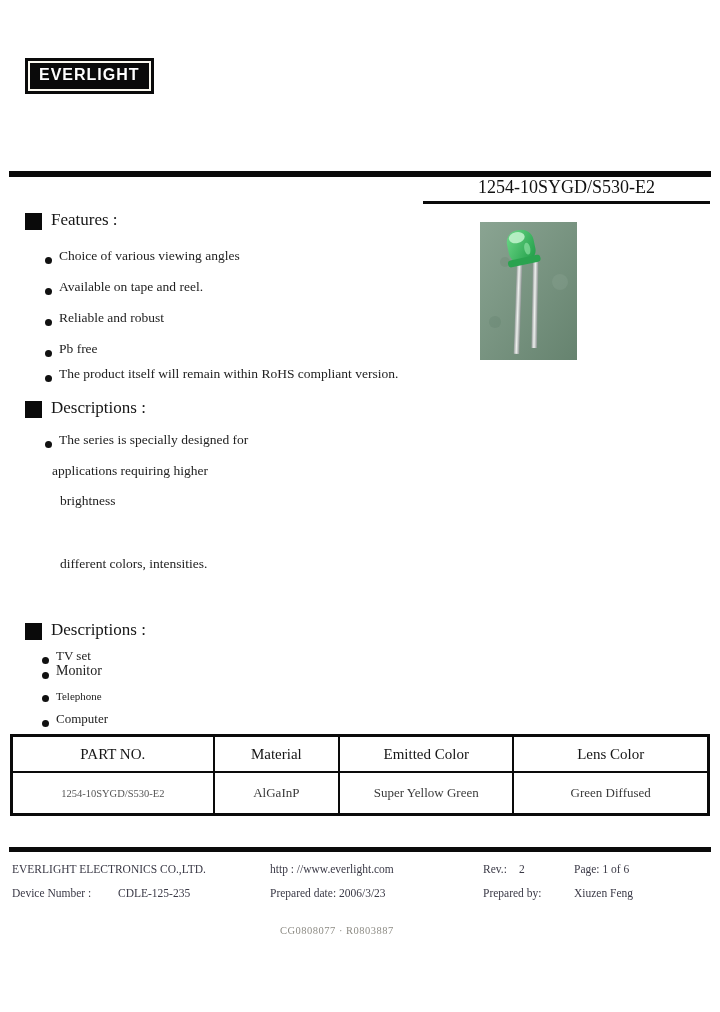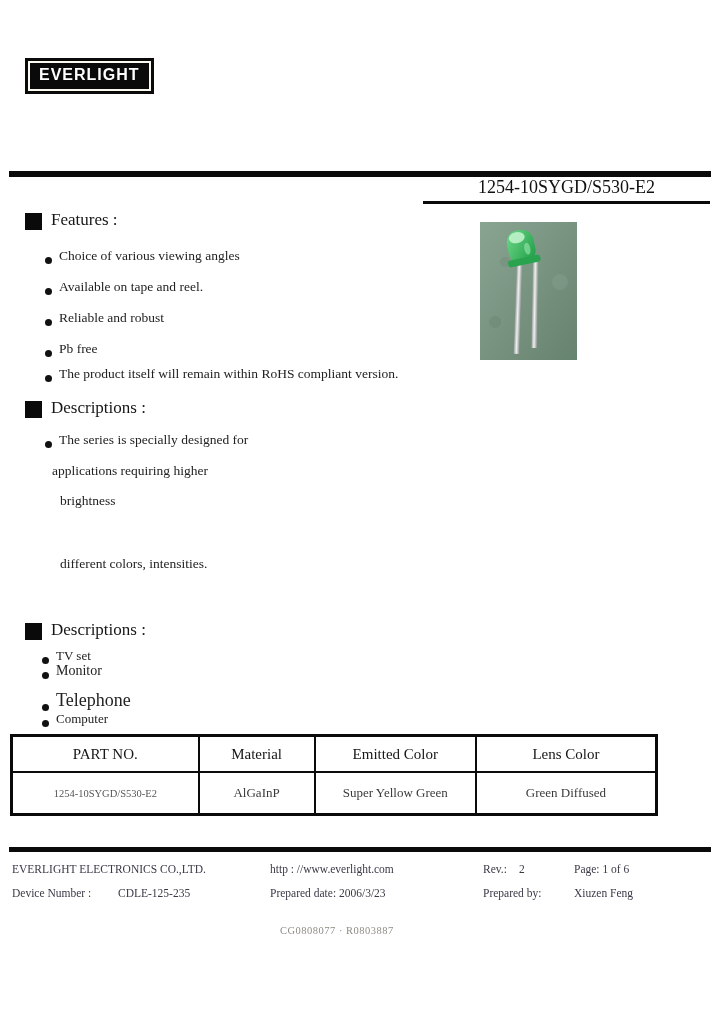--- a/index.html
+++ b/index.html
@@ -23,21 +23,21 @@
   .sec-square{position:absolute;left:25px;width:17px;height:17px;background:#0a0a0a;}
   .sec-head{position:absolute;left:51px;font-size:17px;color:#161616;}
   
   .bullet{position:absolute;display:flex;align-items:flex-end;font-size:13.5px;color:#222;white-space:nowrap;}
   .bullet .dot{width:7px;height:7px;border-radius:50%;background:#111;margin:4px 7px 0 0;flex:none;}
   .cont{position:absolute;font-size:13.5px;color:#222;white-space:nowrap;}
   .app .dot{margin-top:4px;}
   
   .photo{position:absolute;left:480px;top:222px;width:97px;height:138px;}
   
-  .table-wrap{position:absolute;left:10px;top:734px;width:648px;}
+  .table-wrap{position:absolute;left:10px;top:734px;width:700px;}
   table.spec{width:100%;border-collapse:collapse;table-layout:fixed;border:3px solid #0a0a0a;}
   table.spec th,table.spec td{border:2px solid #0a0a0a;text-align:center;vertical-align:middle;padding:0;}
   table.spec th{height:34px;font-weight:normal;font-size:15px;color:#161616;}
   table.spec td{height:40px;font-size:13px;color:#3a3a3a;}
   table.spec td.partcell{font-size:10.5px;color:#555;}
   .rule-bottom{left:9px;top:847px;width:702px;height:5px;}
   
   .ft{position:absolute;font-size:11.5px;color:#3a3946;white-space:nowrap;}
   .doccode{position:absolute;left:280px;top:925px;font-size:10.5px;color:#8e8c85;letter-spacing:0.5px;}
 </style>
@@ -128,21 +128,21 @@
   <div class="sec-head" style="top:620px">Descriptions :</div>
 
   <div class="bullet app" style="left:42px;top:648px;font-size:13px">
     <span class="dot"></span>
     <span>TV set</span>
   </div>
   <div class="bullet app" style="left:42px;top:663px;font-size:14px">
     <span class="dot"></span>
     <span>Monitor</span>
   </div>
-  <div class="bullet app" style="left:42px;top:690px;font-size:18px">
+  <div class="bullet app" style="left:42px;top:690px;font-size:11px">
     <span class="dot"></span>
     <span>Telephone</span>
   </div>
   <div class="bullet app" style="left:42px;top:711px;font-size:13px">
     <span class="dot"></span>
     <span>Computer</span>
   </div>
 
   <div class="table-wrap">
     <table class="spec">

